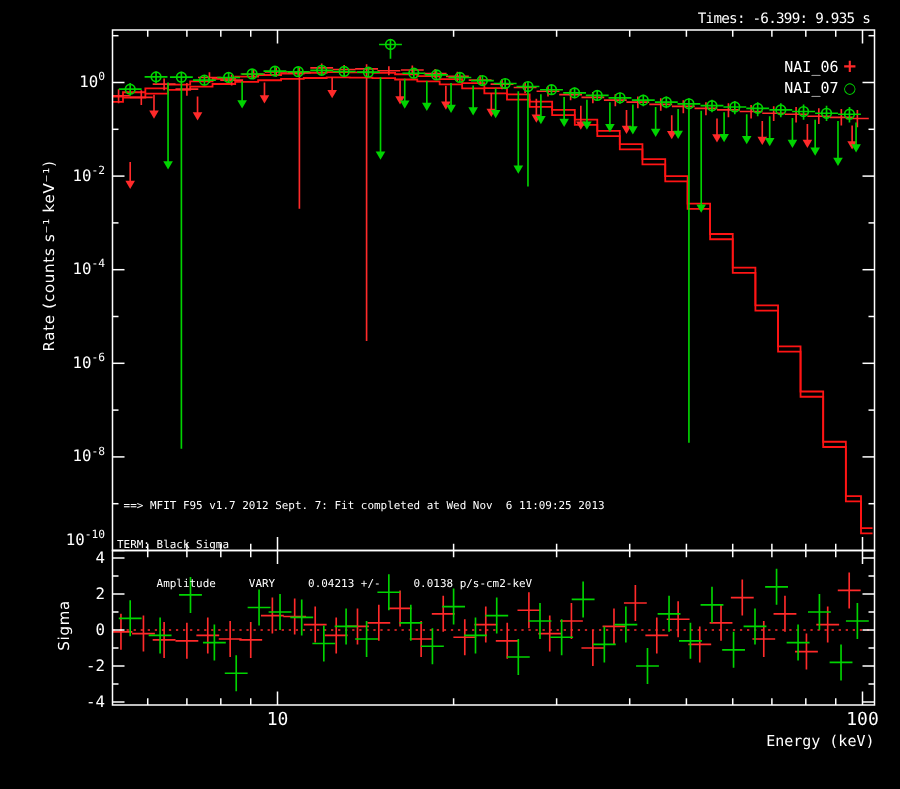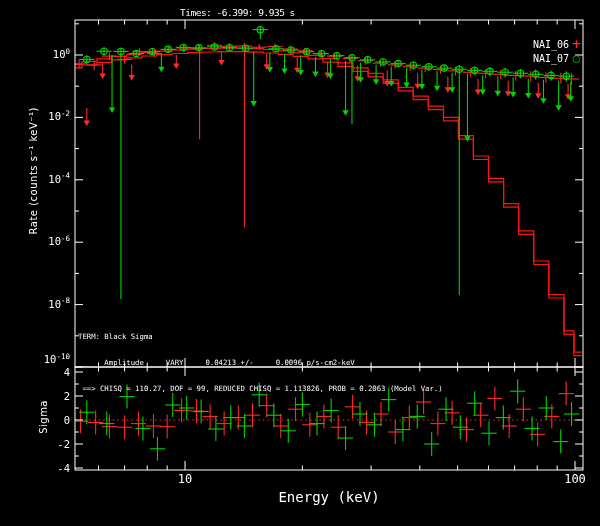--- a/index.html
+++ b/index.html
@@ -1,33 +1,33 @@
 <!DOCTYPE html>
 <html><head>
 <meta charset="utf-8">
 <style>
   html,body{margin:0;padding:0;background:#000;}
   body{width:600px;height:526px;position:relative;overflow:hidden;
        font-family:"DejaVu Sans Mono",monospace;}
-  .title{position:absolute;top:7px;left:180px;width:400px;text-align:left;
+  .title{position:absolute;top:7px;left:180px;width:400px;text-align:right;
          color:#fff;font-size:9.5px;letter-spacing:-0.5px;}
-  .legend{position:absolute;top:37px;right:16px;text-align:right;
+  .legend{position:absolute;top:37px;right:26px;text-align:right;
           color:#fff;font-size:10px;line-height:14px;margin-left:13px;}
   .litem{white-space:nowrap;}
   .lm{display:inline-block;width:15px;text-align:center;
       font-family:"DejaVu Sans",sans-serif;}
   .lm.red{color:#ff2a2a;font-weight:bold;font-size:12px;}
   .lm.grn{color:#00d400;font-size:10px;}
   .ylab{position:absolute;color:#fff;font-size:10px;letter-spacing:0.5px;
         writing-mode:vertical-rl;transform:rotate(180deg);
         font-family:"DejaVu Sans",sans-serif;}
   .rate{left:28px;top:107px;}
   .sig{left:38px;top:400px;}
-  .xlab{position:absolute;top:489px;left:75px;width:508px;text-align:center;
-        color:#fff;font-size:14px;}
+  .xlab{position:absolute;top:489px;left:75px;width:508px;text-align:right;
+        color:#fff;font-size:10px;}
   .fit{position:absolute;left:78px;top:316px;color:#fff;font-size:7.3px;
        line-height:8.6px;white-space:pre;}
   svg{position:absolute;left:0;top:0;}
 </style>
 </head>
 <body>
 
 <svg width="600" height="526" viewBox="0 0 600 526">
     <defs>
       <clipPath id="mc">
@@ -564,16 +564,16 @@
   <div class="litem">
     <span>NAI_07</span><span class="lm grn">○</span>
   </div>
 </div>
 
 <div class="ylab rate">Rate (counts s⁻¹ keV⁻¹)</div>
 <div class="ylab sig">Sigma</div>
 <div class="xlab">Energy (keV)</div>
 
 <div class="fit">
+  <div> ==&gt; MFIT F95 v1.7 2012 Sept. 7: Fit completed at Wed Nov  6 11:09:25 2013</div>
   <div>TERM: Black Sigma</div>
-  <div>      Amplitude     VARY     0.04213 +/-     0.0096 p/s-cm2-keV</div>
-  <div> ==&gt; CHISQ = 110.27, DOF = 99, REDUCED CHISQ = 1.113826, PROB = 0.2063 (Model Var.)</div>
+  <div>      Amplitude     VARY     0.04213 +/-     0.0138 p/s-cm2-keV</div>
 </div>
 
 </body></html>

